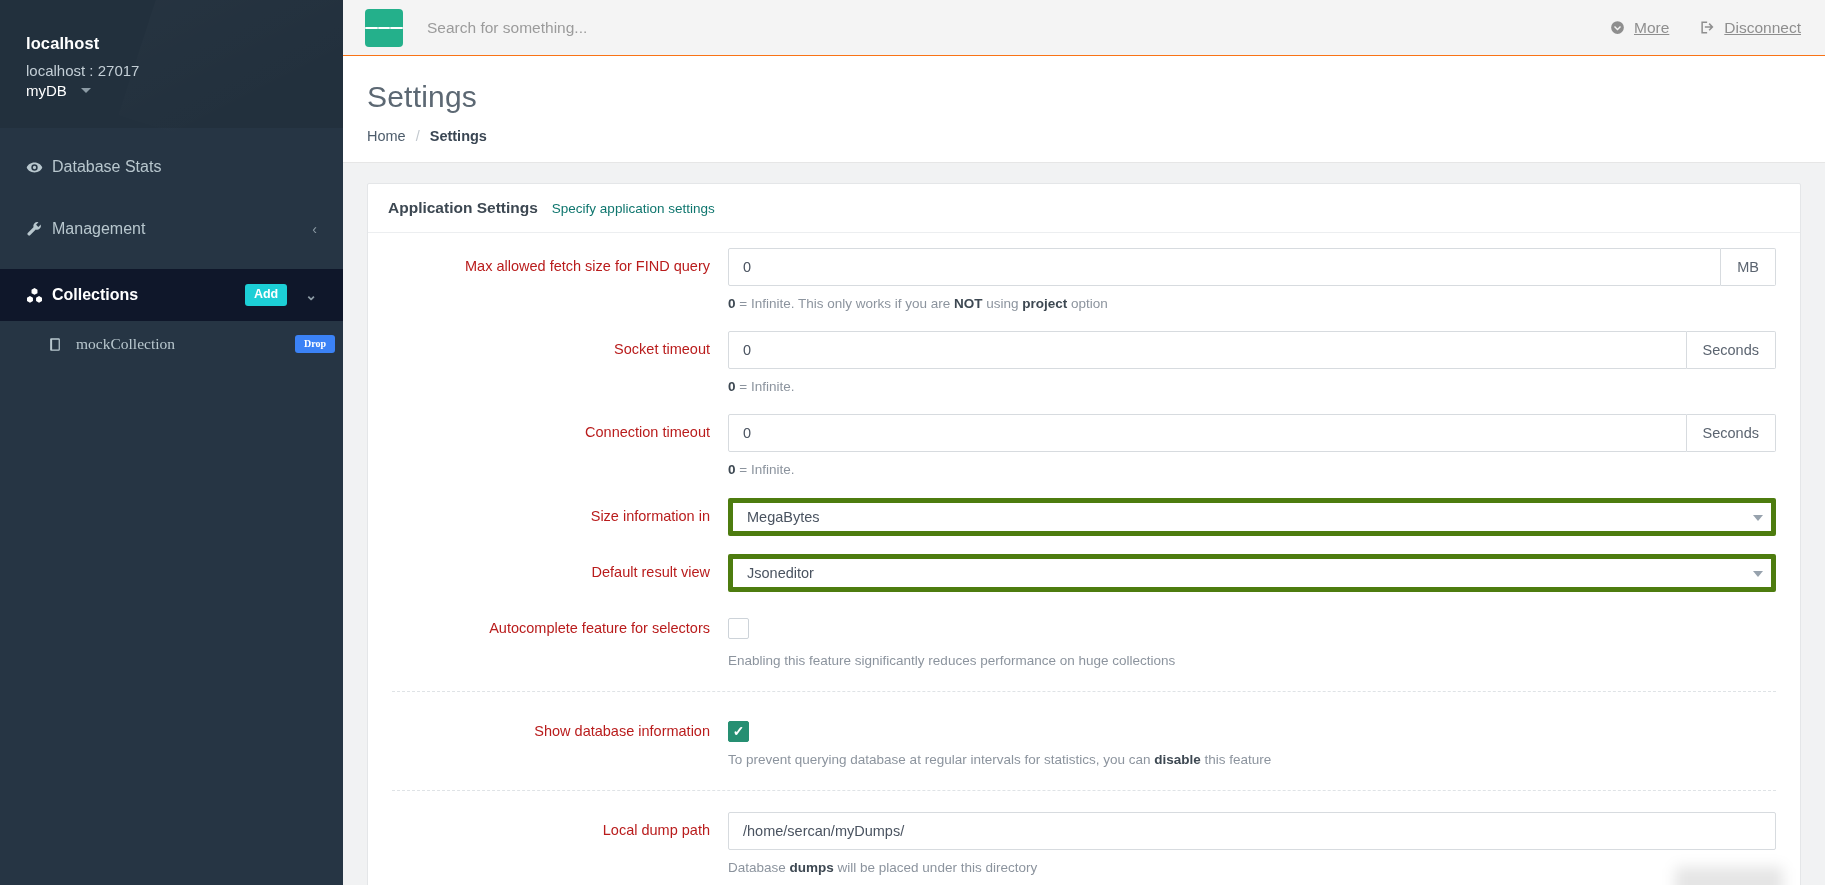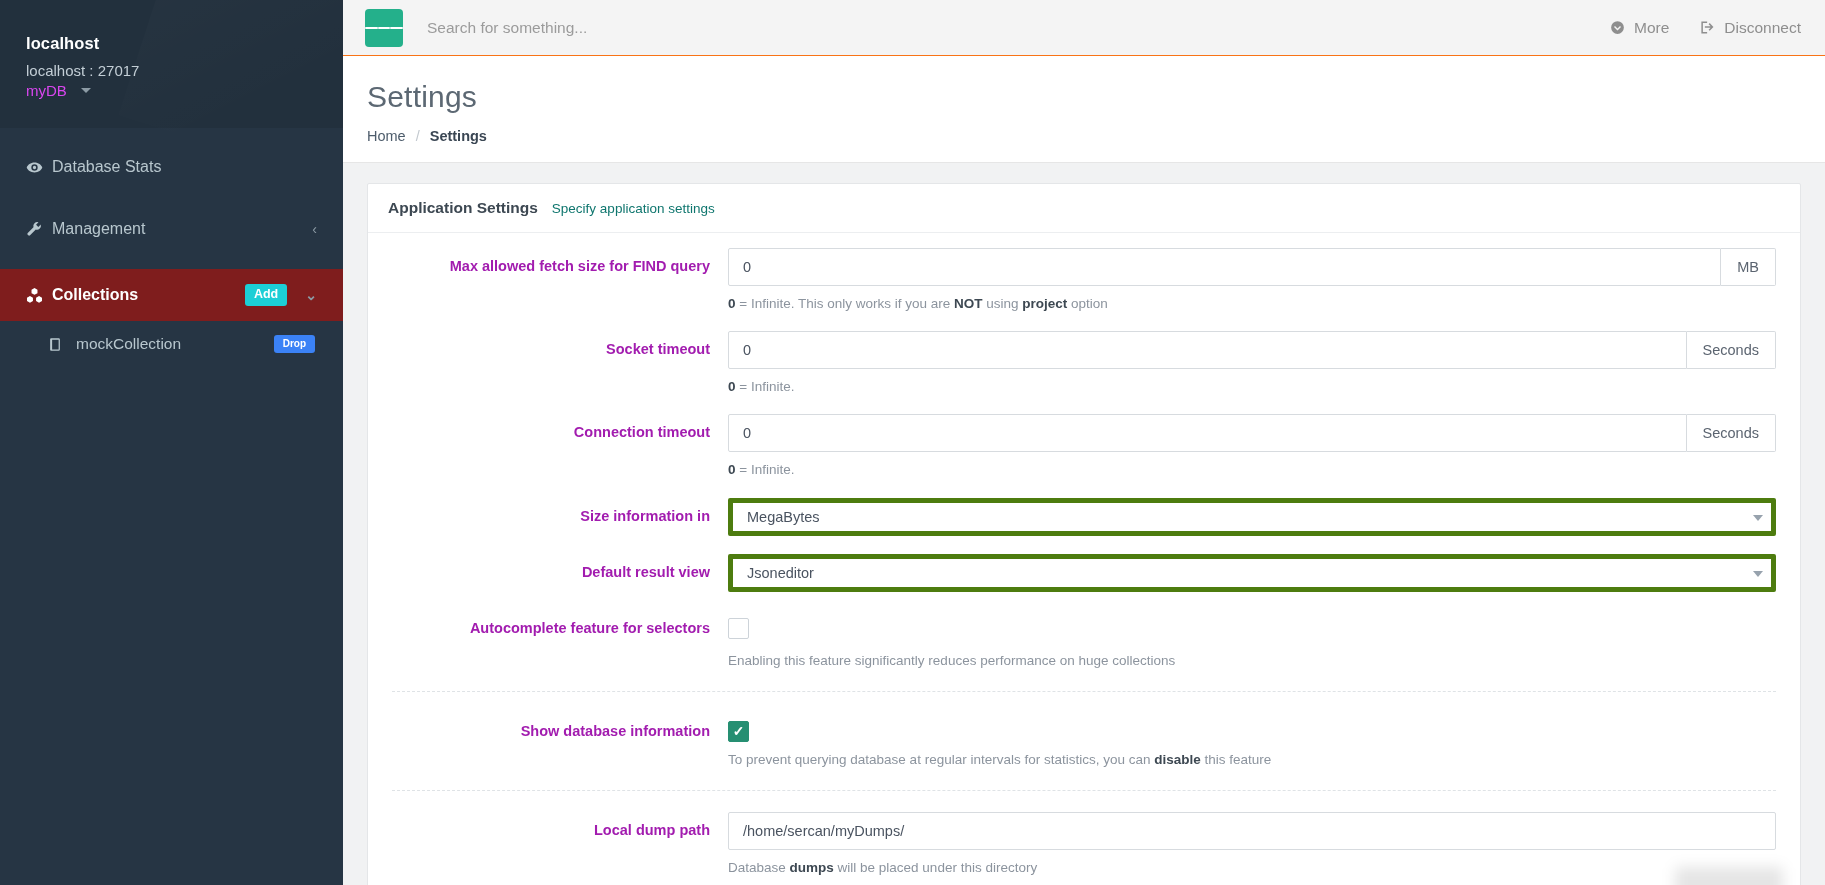--- a/index.html
+++ b/index.html
@@ -46,21 +46,21 @@
     letter-spacing: .1px;
     margin-bottom: 9px;
   }
   .brand-addr {
     color: #c3ced6;
     font-size: 15px;
     font-weight: normal;
     margin-bottom: 3px;
   }
   .brand-db {
-    color: #d946ef;
+    color: #ffffff;
     font-size: 15px;
     display: inline-flex;
     align-items: center;
     gap: 14px;
     cursor: pointer;
   }
   .caret-down {
     width: 0; height: 0;
     border-left: 5px solid transparent;
     border-right: 5px solid transparent;
@@ -82,21 +82,21 @@
     width: 26px;
     flex: 0 0 26px;
     display: inline-flex;
     align-items: center;
     color: #b8c7ce;
   }
   .nav-item .nav-label { flex: 1 1 auto; }
   .nav-item.stats { margin-top: 16px; }
   .nav-item.mgmt { margin-top: 16px; }
   .nav-item.collections {
-    background: #7f1d1d;
+    background: #0f172a;
     height: 52px;
     font-weight: bold;
     color: #ffffff;
     margin-top: 17px;
   }
   .nav-item.collections .nav-ico { color: #ffffff; }
 
   .chev {
     color: #8c9ba5;
     font-size: 14px;
@@ -122,24 +122,25 @@
     border-radius: 3px;
     padding: 3px 9px;
     cursor: pointer;
     line-height: 1.25;
   }
 
   .coll-item {
     display: flex;
     align-items: center;
     height: 46px;
-    padding: 0 28px 0 48px;
+    padding: 0 8px 0 48px;
     color: #b8c7ce;
     font-size: 15.5px;
     cursor: pointer;
+    font-family: Liberation Serif, serif;
   }
   .coll-item .coll-ico {
     width: 28px; flex: 0 0 28px;
     display: inline-flex; align-items: center;
     color: #b8c7ce;
   }
   .coll-item .coll-label { flex: 1 1 auto; }
 
   
   .main {
@@ -194,20 +195,21 @@
     flex: 0 0 auto;
   }
   .topbar-link {
     display: inline-flex;
     align-items: center;
     gap: 9px;
     color: #8e8e8e;
     font-size: 15.5px;
     cursor: pointer;
     white-space: nowrap;
+    text-decoration: underline;
   }
 
   .page-head {
     padding: 24px 24px 0 24px;
     background: #ffffff;
     flex: 0 0 auto;
   }
   .page-title {
     font-size: 30px;
     font-weight: normal;
@@ -264,22 +266,22 @@
     display: flex;
     align-items: flex-start;
     padding: 9px 0;
   }
   .form-label {
     width: 360px;
     flex: 0 0 360px;
     text-align: right;
     padding: 9px 18px 0 0;
     font-size: 14.5px;
-    font-weight: bold;
-    color: #a21caf;
+    font-weight: normal;
+    color: #b91c1c;
     line-height: 1.3;
   }
   .form-field {
     flex: 1 1 auto;
     min-width: 0;
     padding-right: 24px;
   }
 
   .input-group { display: flex; width: 100%; }
   .txt {

